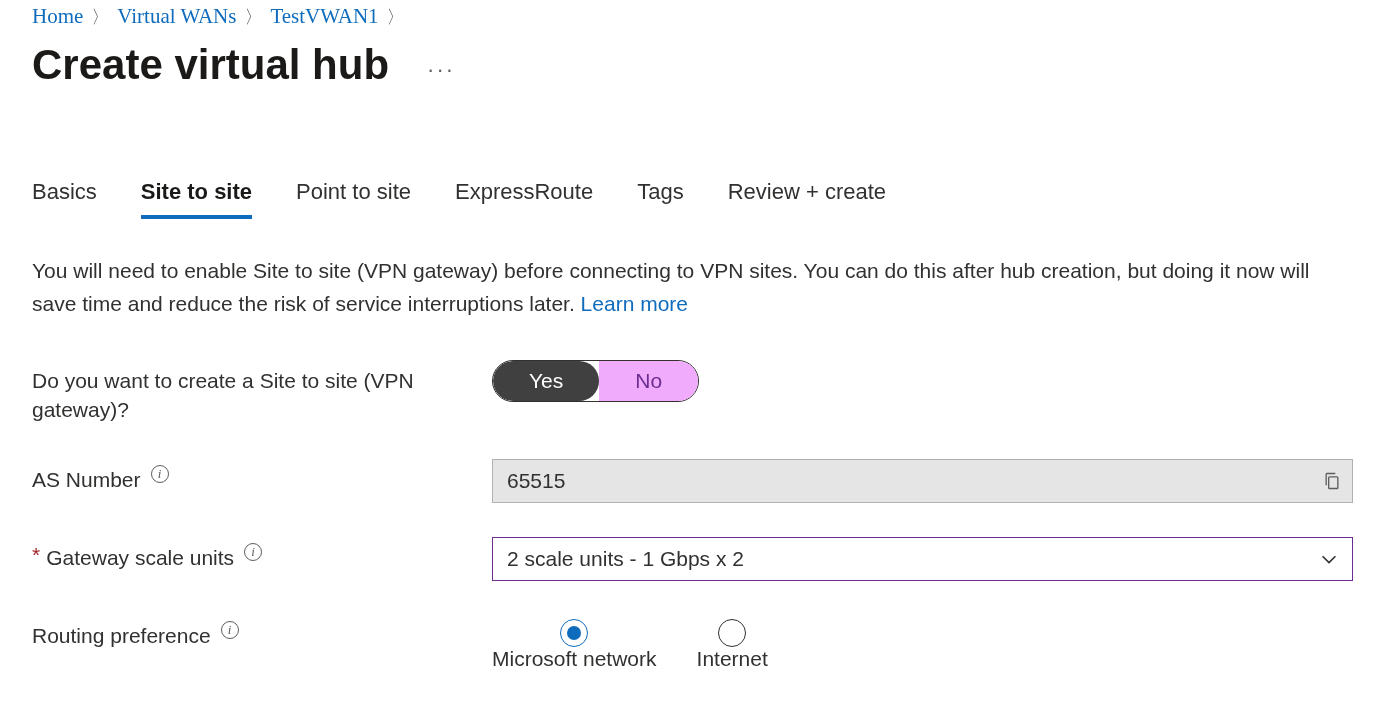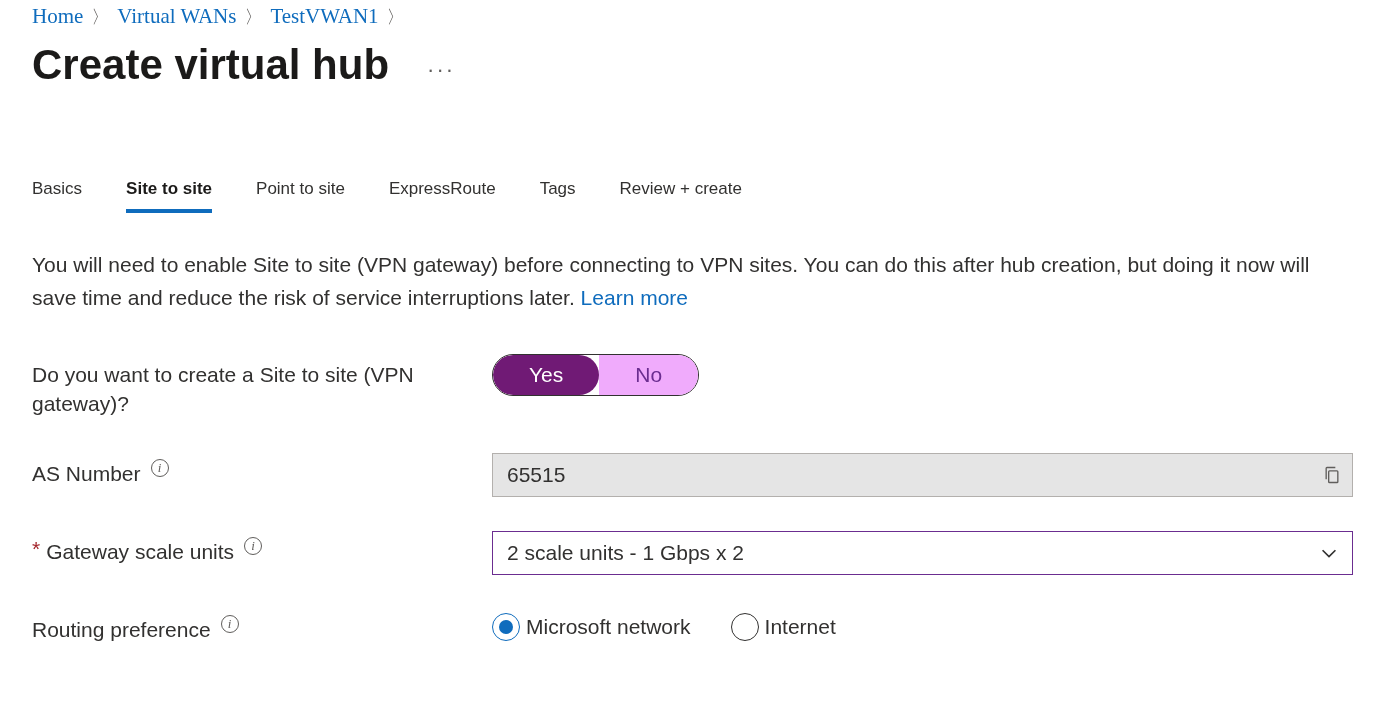--- a/index.html
+++ b/index.html
@@ -49,21 +49,21 @@
     padding-top: 10px;
   }
   
   .tabs {
     display: flex;
     gap: 44px;
     border-bottom: 0;
     margin-bottom: 36px;
   }
   .tab {
-    font-size: 17px;
+    font-size: 22px;
     padding-bottom: 10px;
     cursor: pointer;
     color: #323130;
     border-bottom: 4px solid transparent;
   }
   .tab.active {
     font-weight: 600;
     border-bottom: 4px solid #0f6cbd;
     color: #1b1a19;
   }
@@ -124,21 +124,21 @@
   .pill-option {
     padding: 0 36px;
     display: flex;
     align-items: center;
     font-size: 21px;
     cursor: pointer;
     background: #f0abfc;
     color: #6b2d90;
   }
   .pill-option.selected {
-    background: #701a75;
+    background: #404040;
     color: #ffffff;
     border-radius: 999px;
   }
   
   .readonly-field {
     position: relative;
     display: flex;
     align-items: center;
     background: #e5e5e5;
     border: 1px solid #b3b0ad;
@@ -179,23 +179,24 @@
   
   .radio-group {
     display: flex;
     gap: 40px;
     align-items: center;
     padding-top: 4px;
   }
   .radio-item {
     display: flex;
     align-items: center;
-    gap: 6px;
-    font-size: 21px;
-    cursor: pointer;
+    gap: 0;
+    font-size: 21px;
+    cursor: pointer;
+    flex-direction: column;
   }
   .radio-circle {
     width: 28px; height: 28px;
     border: 1.5px solid #323130;
     border-radius: 50%;
     display: flex;
     align-items: center;
     justify-content: center;
   }
   .radio-circle.selected { border-color: #0f6cbd; }

